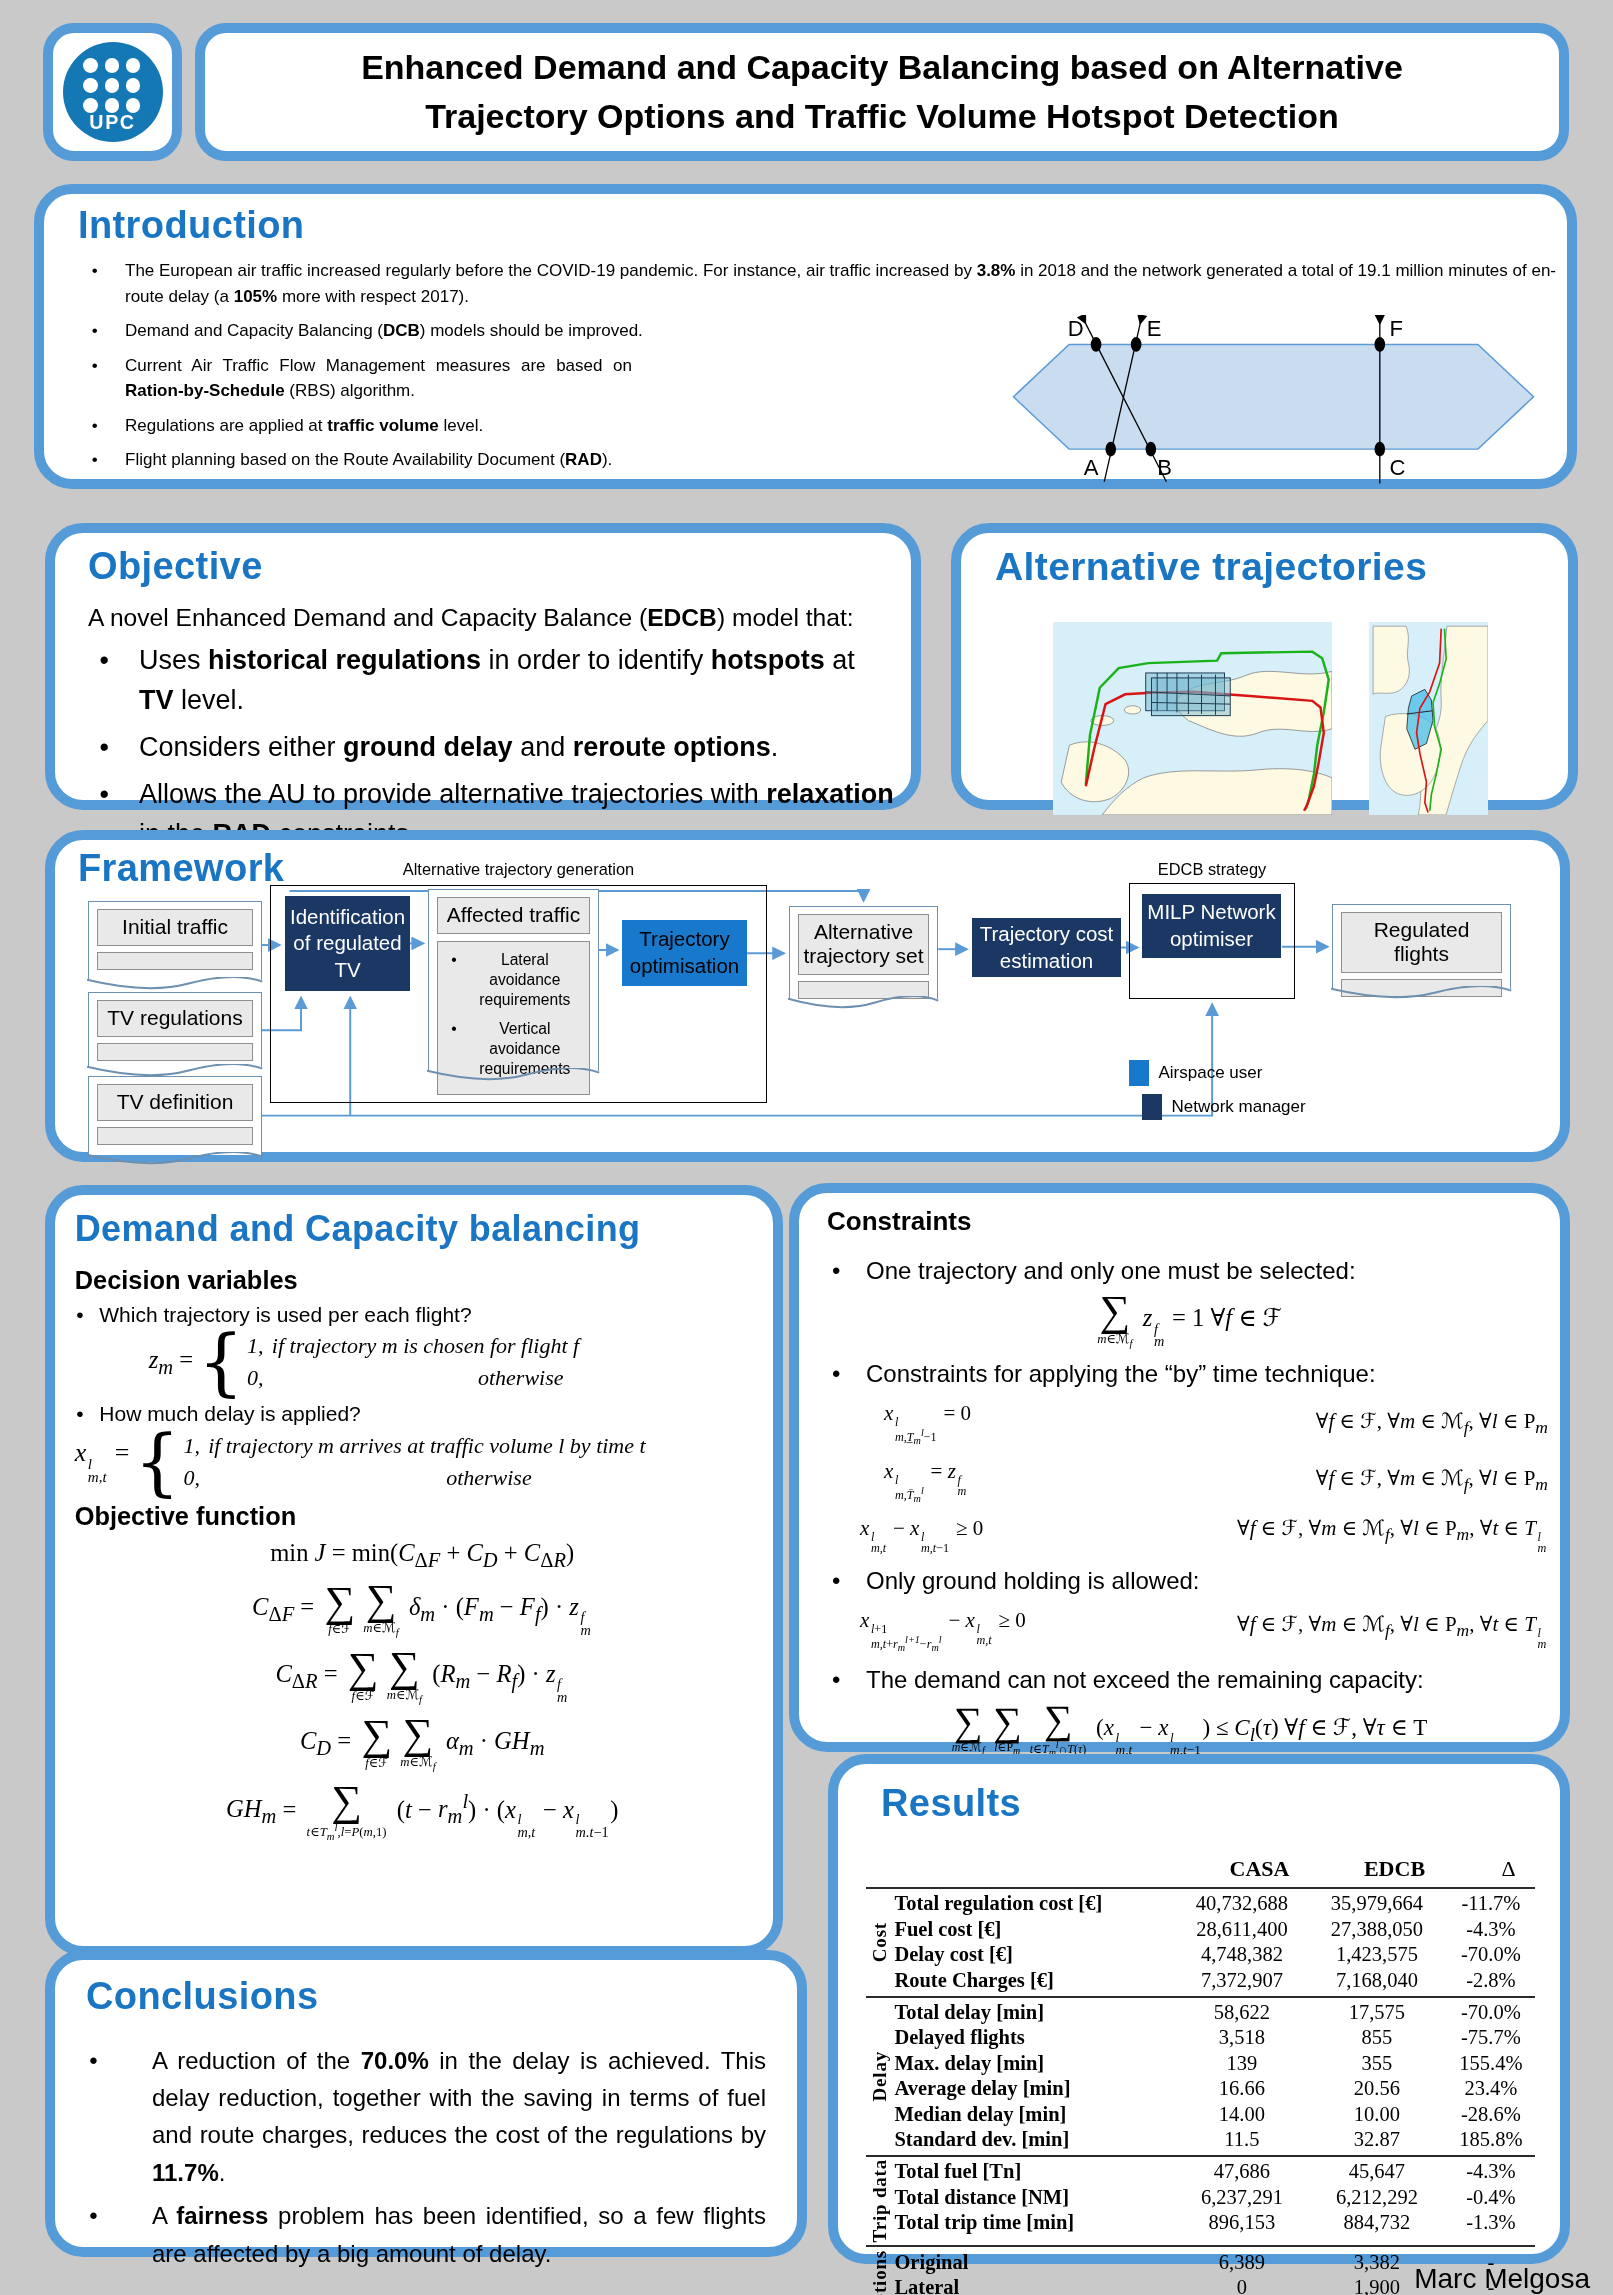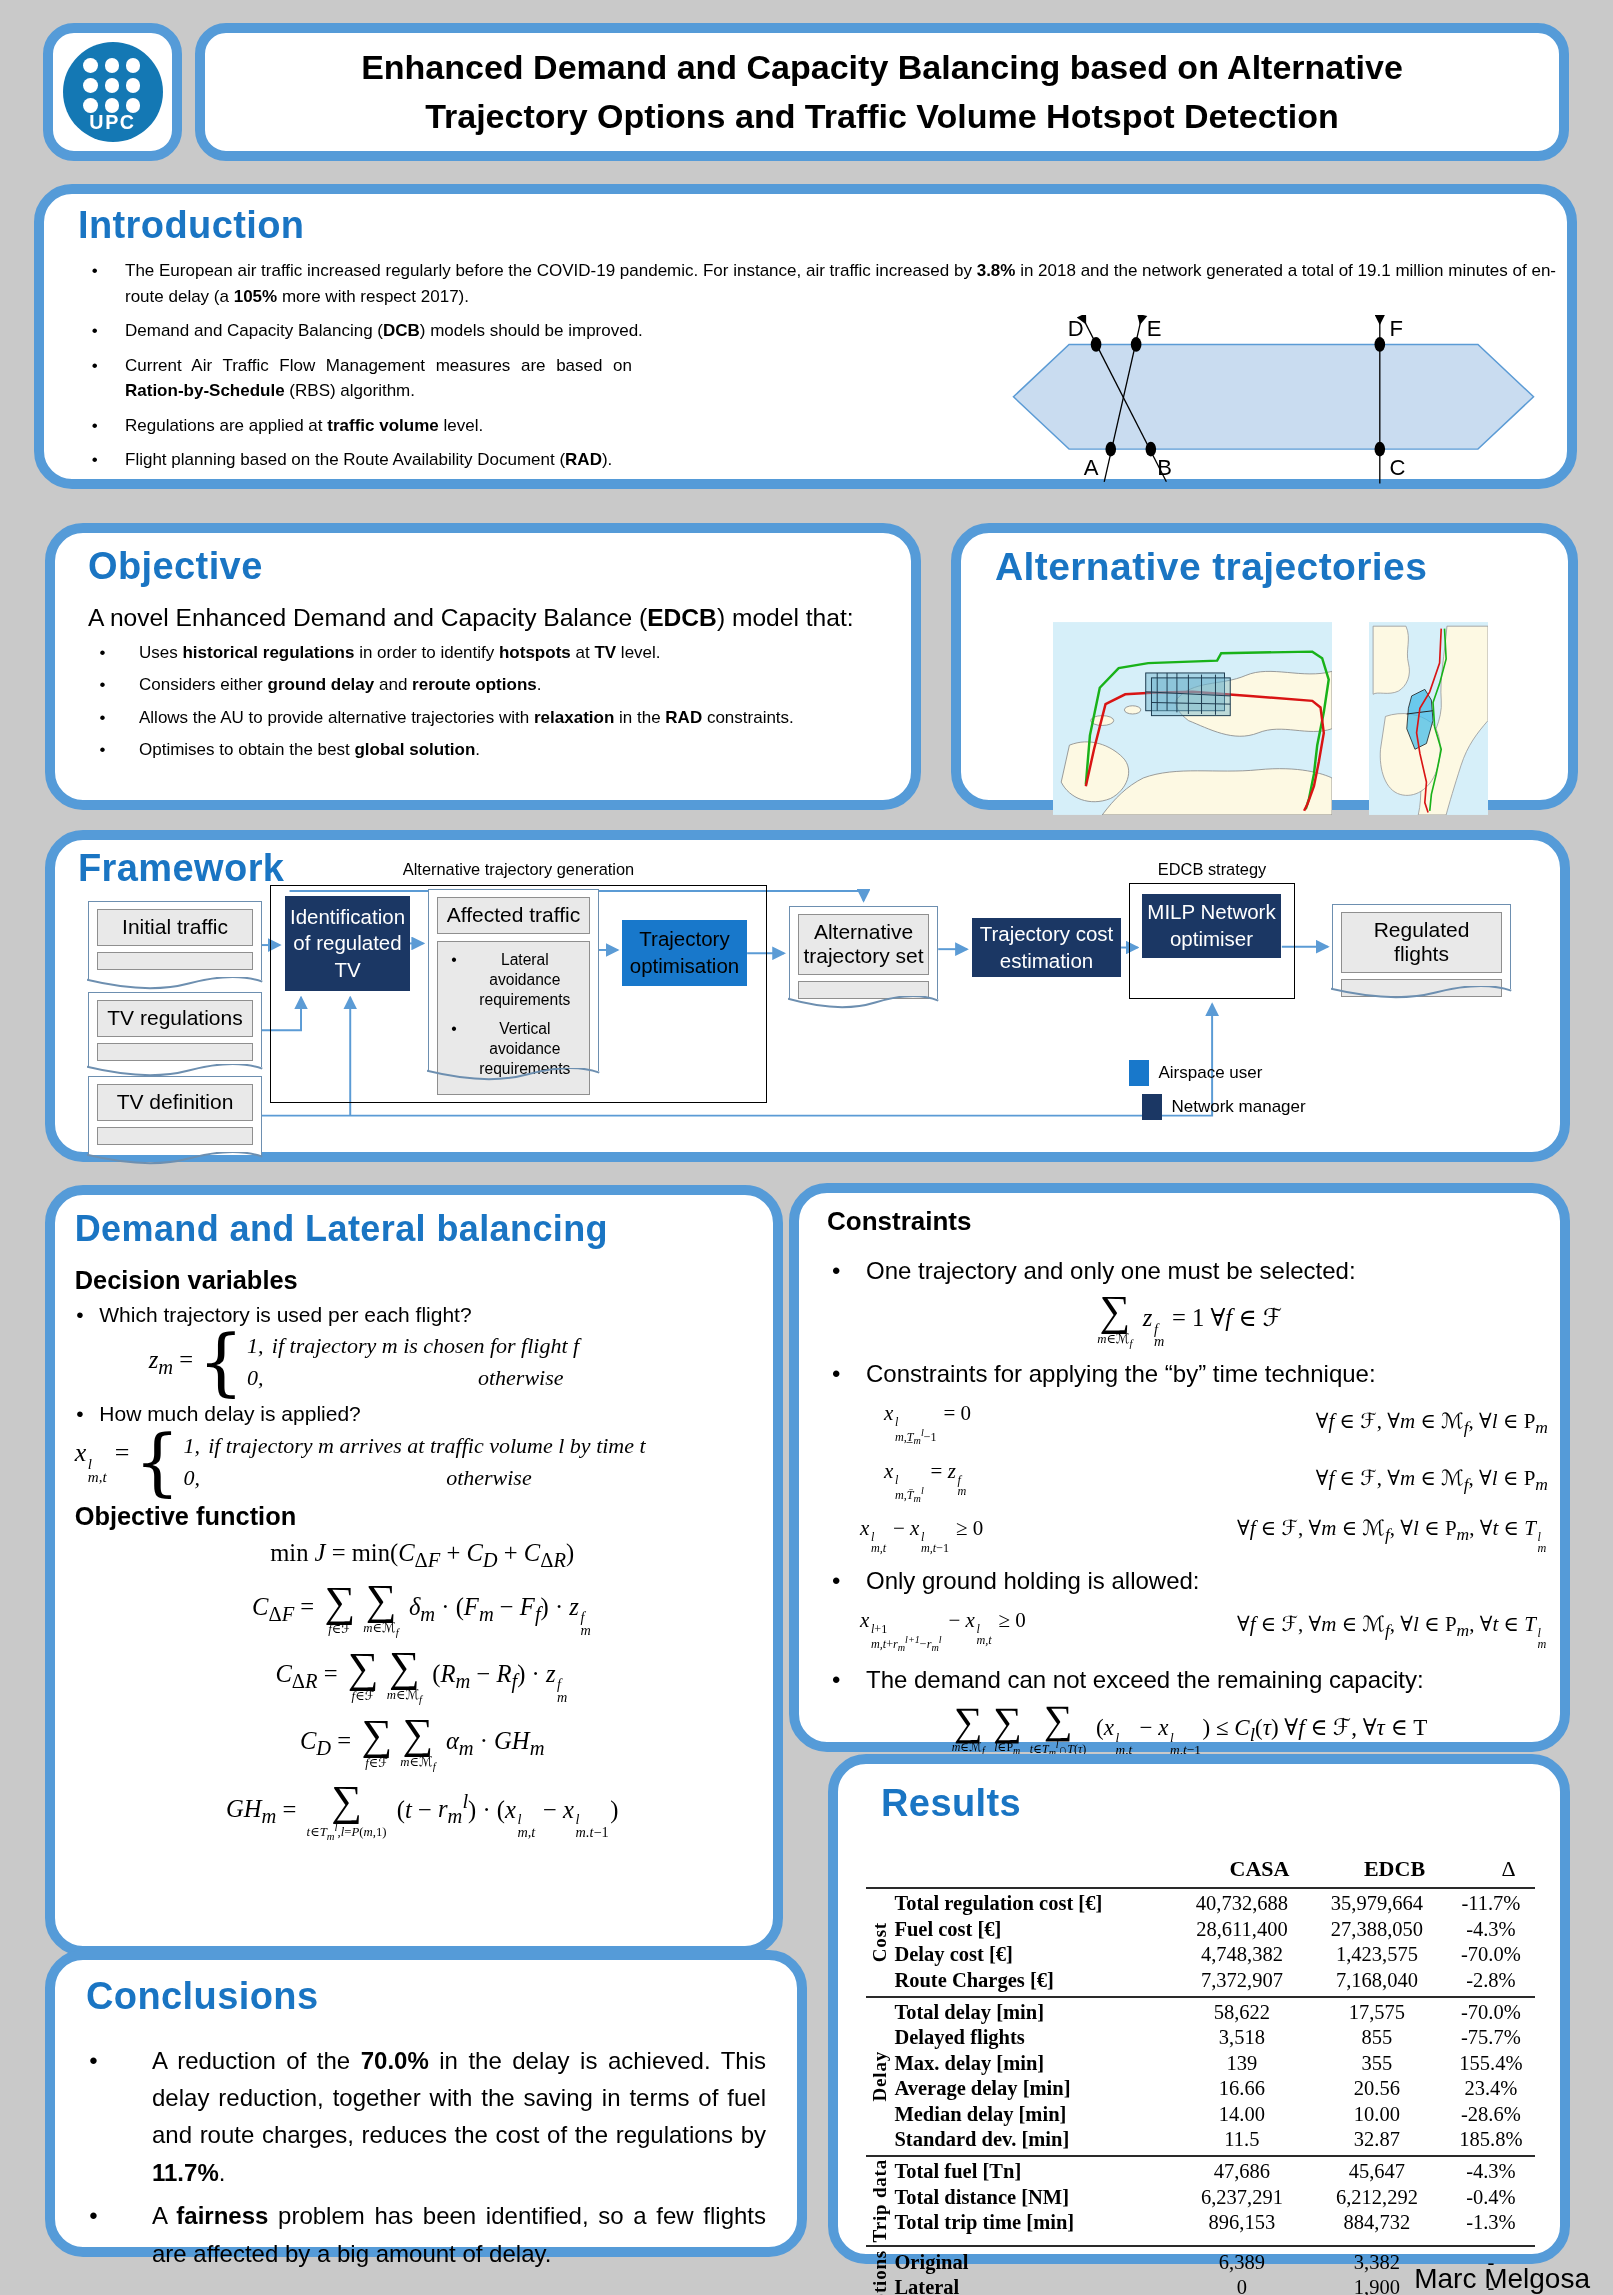--- a/index.html
+++ b/index.html
@@ -23,21 +23,21 @@
   #intro-list li::before{content:'•';position:absolute;left:14.8px;top:0;}
   #intro-list li.wide{width:1467px;}
   #intro-list li.mid{width:902px;}
   #intro-list li.narrow{width:507px;text-align:justify;}
   #intro-diagram{position:absolute;right:31px;top:121px;}
   
   #objective-panel{left:45px;top:523px;width:876px;height:287px;}
   #objective-title{position:absolute;left:33px;top:11.5px;}
   #objective-lead{position:absolute;left:33px;top:71px;font-size:24.6px;}
   #objective-list{position:absolute;left:33px;top:108px;margin:0;padding:0;list-style:none;width:808px;}
-  #objective-list li{position:relative;padding-left:51px;font-size:17px;line-height:1.47;margin-bottom:7.4px;}
+  #objective-list li{position:relative;padding-left:51px;font-size:27px;line-height:1.47;margin-bottom:7.4px;}
   #objective-list li::before{content:'•';position:absolute;left:11.5px;top:0;}
   #alttraj-panel{left:951px;top:523px;width:627px;height:287px;}
   #alttraj-title{position:absolute;left:34px;top:11.5px;font-size:39px;}
   #map3d{position:absolute;left:92px;top:89px;}
   #map2d{position:absolute;left:408px;top:89px;}
   
   #framework-panel{left:45px;top:830px;width:1525px;height:332px;}
   #framework-title{position:absolute;left:23px;top:6.6px;}
   .fw-label{position:absolute;font-size:16.4px;text-align:center;color:#000;}
   .fw-rect{position:absolute;border:1.6px solid #000;box-sizing:border-box;background:transparent;}
@@ -309,21 +309,21 @@
     </div>
     <div class="legend-row" style="left:1074px;top:254px;padding-left:13px;">
       <div class="lg-sq lg-nm"></div>
       <span>Network manager</span>
     </div>
   </div>
 </div>
 
 <div class="panel" id="dcb-panel">
   <div class="pcontent">
-    <div class="sectitle" id="dcb-title">Demand and Lateral balancing</div>
+    <div class="sectitle" id="dcb-title">Demand and Capacity balancing</div>
     <div id="dcb-body">
       <div class="dcb-sub">Decision variables</div>
       <div class="dq">Which trajectory is used per each flight?</div>
       <div class="cases" style="padding-left:74px;">
         <span class="lhs"><i>z<sub>m</sub></i> =</span>
         <span class="brace">{</span>
         <span class="clines">
           <span class="cline">
               <span class="cv">1,</span>
               <span class="cc">if trajectory m is chosen for flight f</span>

